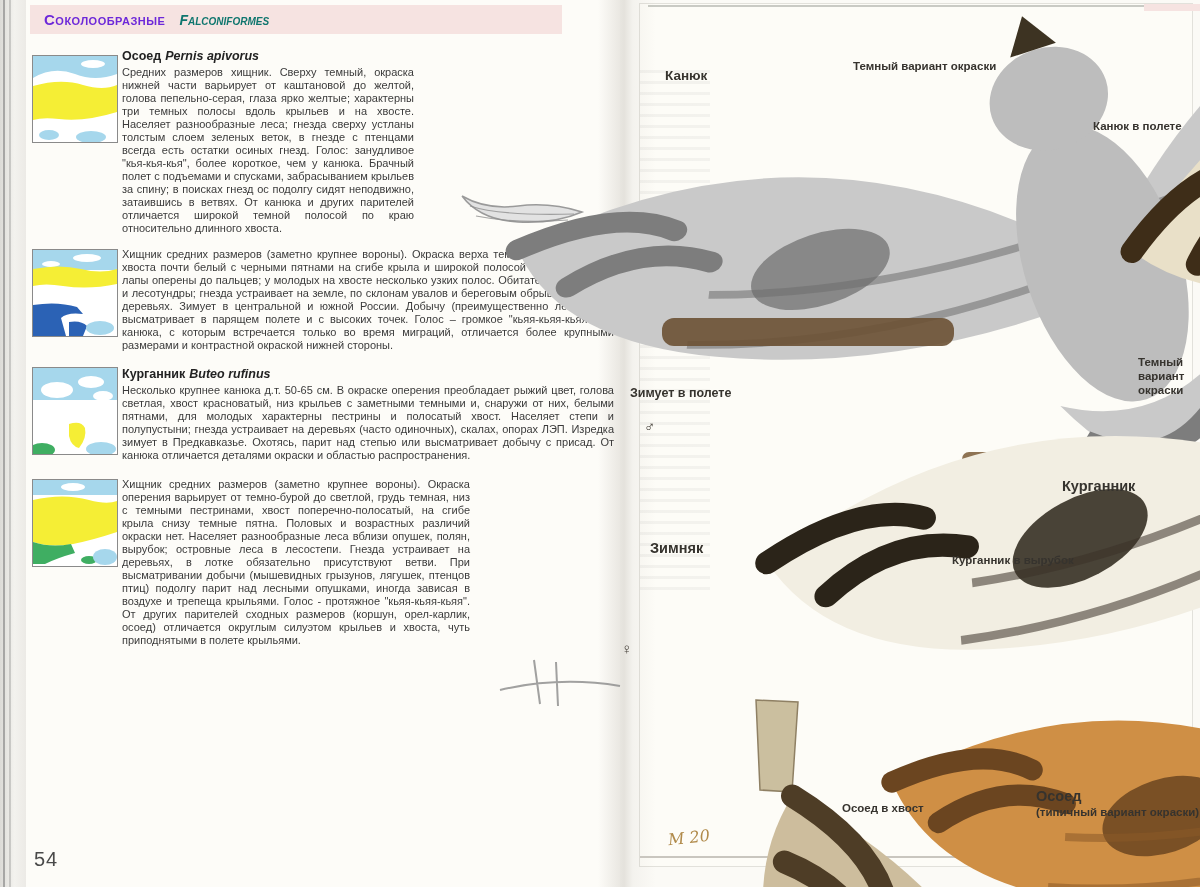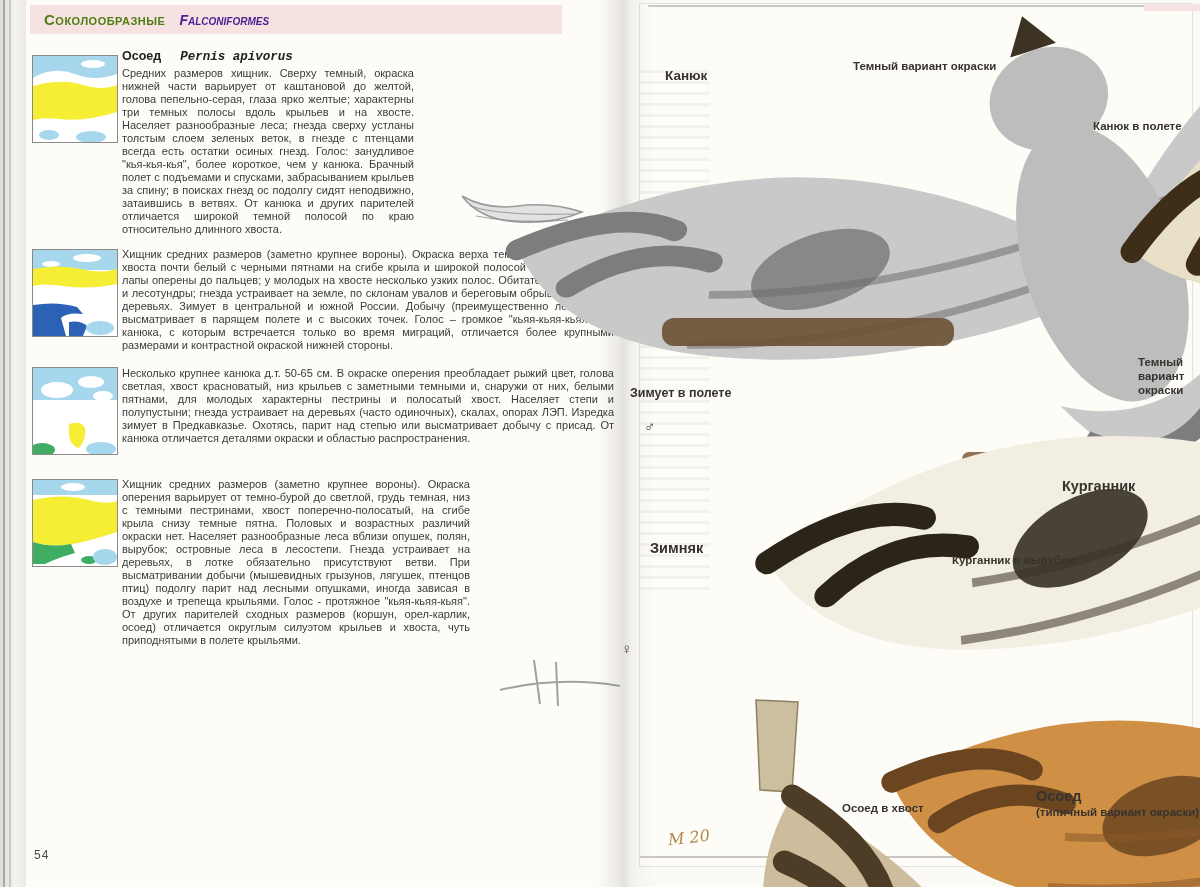--- a/index.html
+++ b/index.html
@@ -15,38 +15,38 @@
   .edge-line{top:0;height:887px;width:2px;background:#777;opacity:.55;}
   .gutter{left:598px;top:0;width:58px;height:887px;background:linear-gradient(90deg,rgba(0,0,0,0) 0%,rgba(110,100,85,.16) 45%,rgba(110,100,85,.05) 60%,rgba(0,0,0,0) 100%);}
   .right-page{left:640px;top:4px;width:552px;height:862px;background:#fdfcf7;box-shadow:0 0 0 1px rgba(150,150,140,.25);}
   .left-page{left:26px;top:0;width:594px;height:887px;background:#fdfcf8;}
   .page-topline{left:648px;top:5px;width:540px;height:2px;background:#8a8f86;opacity:.45;}
   .page-bottomline{left:640px;top:856px;width:552px;height:2px;background:#c9c6bf;}
   .showthrough{left:640px;top:70px;width:70px;height:520px;opacity:.06;
     background:repeating-linear-gradient(#555 0 3px,transparent 3px 11px);}
   
   .header-band{left:30px;top:5px;width:532px;height:29px;background:var(--header-band,#f6e3e1);display:flex;align-items:center;padding-left:14px;box-sizing:border-box;}
-  .header-ru{font-weight:bold;font-variant:small-caps;font-size:15px;letter-spacing:.5px;color:#4d7c0f;}
-  .header-la{font-weight:bold;font-style:italic;font-variant:small-caps;font-size:14px;margin-left:14px;color:#4c1d95;}
+  .header-ru{font-weight:bold;font-variant:small-caps;font-size:15px;letter-spacing:.5px;color:#6d28d9;}
+  .header-la{font-weight:bold;font-style:italic;font-variant:small-caps;font-size:14px;margin-left:14px;color:#0f766e;}
   .pink-sliver{right:0;top:4px;width:56px;height:7px;background:var(--header-band,#f6e3e1);}
   
   .map{width:84px;height:86px;border:1px solid #8a8a8a;background:#fff;}
   
   .species h3{margin:0 0 3px 0;font-size:12.5px;color:#222;}
-  .species h3 .la{font-style:italic;margin-left:19px;font-family:Liberation Mono, monospace;}
+  .species h3 .la{font-style:italic;margin-left:4px;}
   .species p{margin:0;font-size:11px;line-height:13px;text-align:justify;}
   
   .plbl{font-weight:bold;color:#36332e;white-space:nowrap;}
   .plbl.big{font-size:14.5px;}
   .plbl.mid{font-size:12.5px;}
   .plbl.sm{font-size:11.5px;}
   .plbl.wrap{white-space:normal;line-height:14px;}
   .sex{font-size:15px;color:#46413a;font-weight:normal;}
   .handwriting{font-family:"DejaVu Serif",serif;font-style:italic;font-size:16px;color:#b08a4a;transform:rotate(-6deg);}
-  .pagenum{font-size:12px;color:#4a4a4a;letter-spacing:1px;}
+  .pagenum{font-size:20px;color:#4a4a4a;letter-spacing:1px;}
   svg{display:block;}
 </style>
 </head>
 <body>
 
 <div class="abs left-page"></div>
 <div class="abs right-page"></div>
 <div class="abs book-edge"></div>
 <div class="abs edge-line" style="left:3px"></div>
 <div class="abs edge-line" style="left:9px;opacity:.3"></div>
@@ -110,20 +110,23 @@
 <div class="abs species" style="left:122px;top:49px;width:292px">
   <h3>
     <span>Осоед</span><span class="la">Pernis apivorus</span>
   </h3>
   <p>Средних размеров хищник. Сверху темный, окраска нижней части варьирует от каштановой до желтой, голова пепельно-серая, глаза ярко желтые; характерны три темных полосы вдоль крыльев и на хвосте. Населяет разнообразные леса; гнезда сверху устланы толстым слоем зеленых веток, в гнезде с птенцами всегда есть остатки осиных гнезд. Голос: занудливое "кья-кья-кья", более короткое, чем у канюка. Брачный полет с подъемами и спусками, забрасыванием крыльев за спину; в поисках гнезд ос подолгу сидят неподвижно, затаившись в ветвях. От канюка и других парителей отличается широкой темной полосой по краю относительно длинного хвоста.</p>
 </div>
 <div class="abs species" style="left:122px;top:248px;width:492px">
   <p>Хищник средних размеров (заметно крупнее вороны). Окраска верха темная, низ крыльев и хвоста почти белый с черными пятнами на сгибе крыла и широкой полосой по краю хвоста; лапы оперены до пальцев; у молодых на хвосте несколько узких полос. Обитатель зон тундры и лесотундры; гнезда устраивает на земле, по склонам увалов и береговым обрывам, реже на деревьях. Зимует в центральной и южной России. Добычу (преимущественно леммингов) высматривает в парящем полете и с высоких точек. Голос – громкое "кьяя-кьяя-кьяя". От канюка, с которым встречается только во время миграций, отличается более крупными размерами и контрастной окраской нижней стороны.</p>
 </div>
 <div class="abs species" style="left:122px;top:367px;width:492px">
+  <h3>
+    <span>Курганник</span><span class="la">Buteo rufinus</span>
+  </h3>
   <p>Несколько крупнее канюка д.т. 50-65 см. В окраске оперения преобладает рыжий цвет, голова светлая, хвост красноватый, низ крыльев с заметными темными и, снаружи от них, белыми пятнами, для молодых характерны пестрины и полосатый хвост. Населяет степи и полупустыни; гнезда устраивает на деревьях (часто одиночных), скалах, опорах ЛЭП. Изредка зимует в Предкавказье. Охотясь, парит над степью или высматривает добычу с присад. От канюка отличается деталями окраски и областью распространения.</p>
 </div>
 <div class="abs species" style="left:122px;top:478px;width:348px">
   <p>Хищник средних размеров (заметно крупнее вороны). Окраска оперения варьирует от темно-бурой до светлой, грудь темная, низ с темными пестринами, хвост поперечно-полосатый, на сгибе крыла снизу темные пятна. Половых и возрастных различий окраски нет. Населяет разнообразные леса вблизи опушек, полян, вырубок; островные леса в лесостепи. Гнезда устраивает на деревьях, в лотке обязательно присутствуют ветви. При высматривании добычи (мышевидных грызунов, лягушек, птенцов птиц) подолгу парит над лесными опушками, иногда зависая в воздухе и трепеща крыльями. Голос - протяжное "кьяя-кьяя-кьяя". От других парителей сходных размеров (коршун, орел-карлик, осоед) отличается округлым силуэтом крыльев и хвоста, чуть приподнятыми в полете крыльями.</p>
 </div>
 
 <div class="abs pagenum" style="left:34px;top:848px">54</div>
 
 <svg class="abs" style="left:0;top:0" width="1200" height="887" viewBox="0 0 1200 887">
   <defs>

